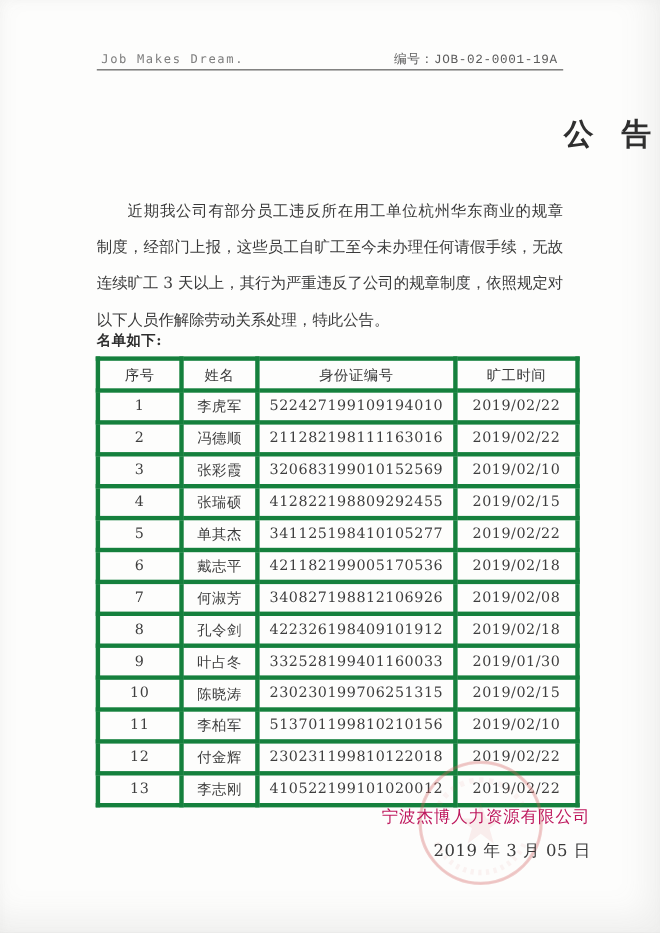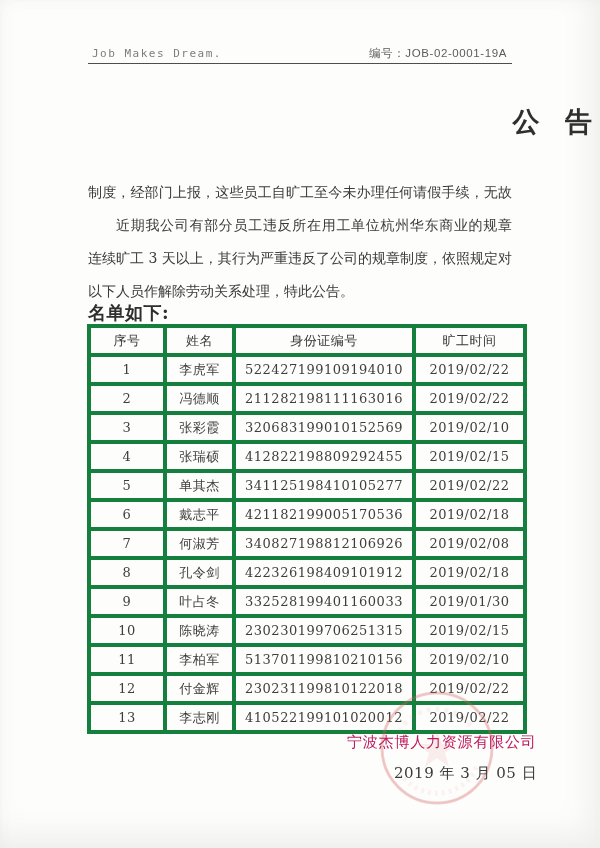--- a/index.html
+++ b/index.html
@@ -15,21 +15,21 @@
   }
 
   
   .hdr-slogan{
     position:absolute;left:92px;top:47px;
     font-family:"DejaVu Sans Mono","Liberation Mono",monospace;
     font-size:11px;letter-spacing:1.5px;color:#7d7d7d;
   }
   .hdr-docno{
     position:absolute;right:93px;top:46px;
-    font-family:Liberation Sans, sans-serif;
+    font-family:Liberation Mono, monospace;
     font-size:11.5px;letter-spacing:0.6px;color:#5c5c5c;
   }
   .hdr-rule{
     position:absolute;left:88px;top:63px;width:424px;height:0;
     border-top:1.6px solid #4e4e4e;
   }
 
   
   .doc-title{
     position:absolute;left:0;top:104px;width:100%;
@@ -41,21 +41,21 @@
   .para{
     position:absolute;left:88px;top:176px;width:424px;
     font-size:14px;line-height:33px;color:#3a3a3a;
   }
   .para-line{text-align:justify;text-align-last:justify;}
   .para-line.first{text-indent:2em;}
   .para-line.last{text-align:left;text-align-last:left;}
 
   .list-label{
     position:absolute;left:88px;top:301px;
-    font-size:18px;font-weight:bold;color:#2f2f2f;letter-spacing:0.5px;
+    font-size:13px;font-weight:bold;color:#2f2f2f;letter-spacing:0.5px;
   }
 
   
   .roster{
     position:absolute;left:87px;top:324px;
     border-collapse:collapse;table-layout:fixed;
     font-size:13px;color:#3e3e3e;
   }
   .roster th,.roster td{
     border:4px solid #15803d;
@@ -92,22 +92,22 @@
 
 <div class="page">
 
   <div class="hdr-slogan">Job Makes Dream.</div>
   <div class="hdr-docno">编号：JOB-02-0001-19A</div>
   <div class="hdr-rule"></div>
 
   <div class="doc-title">公 告</div>
 
   <div class="para">
+    <div class="para-line first">近期我公司有部分员工违反所在用工单位杭州华东商业的规章</div>
     <div class="para-line">制度，经部门上报，这些员工自旷工至今未办理任何请假手续，无故</div>
-    <div class="para-line first">近期我公司有部分员工违反所在用工单位杭州华东商业的规章</div>
     <div class="para-line">连续旷工 3 天以上，其行为严重违反了公司的规章制度，依照规定对</div>
     <div class="para-line last">以下人员作解除劳动关系处理，特此公告。</div>
   </div>
 
   <div class="list-label">名单如下:</div>
 
   <table class="roster">
     <colgroup>
       <col class="col-idx">
         <col class="col-name">

